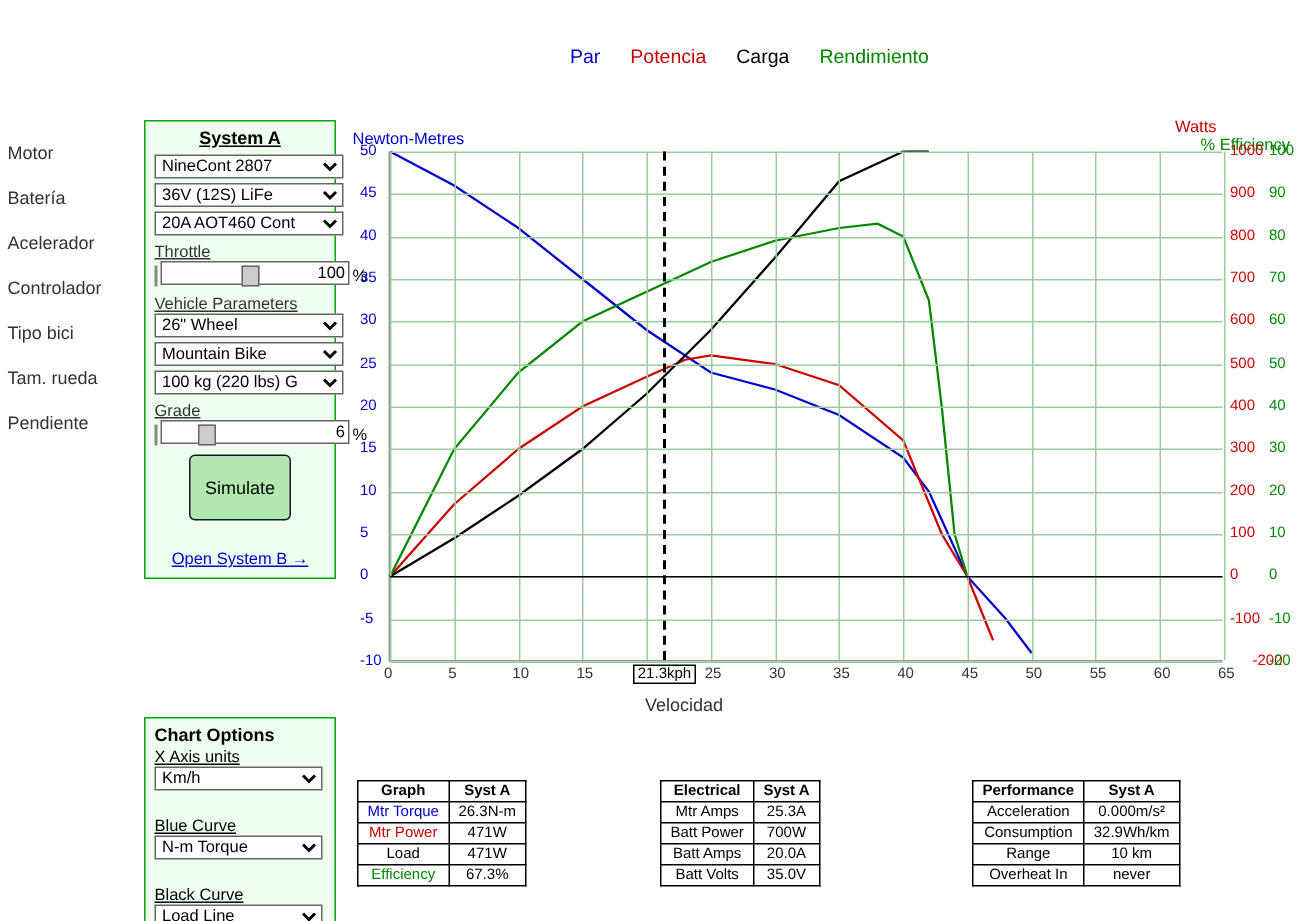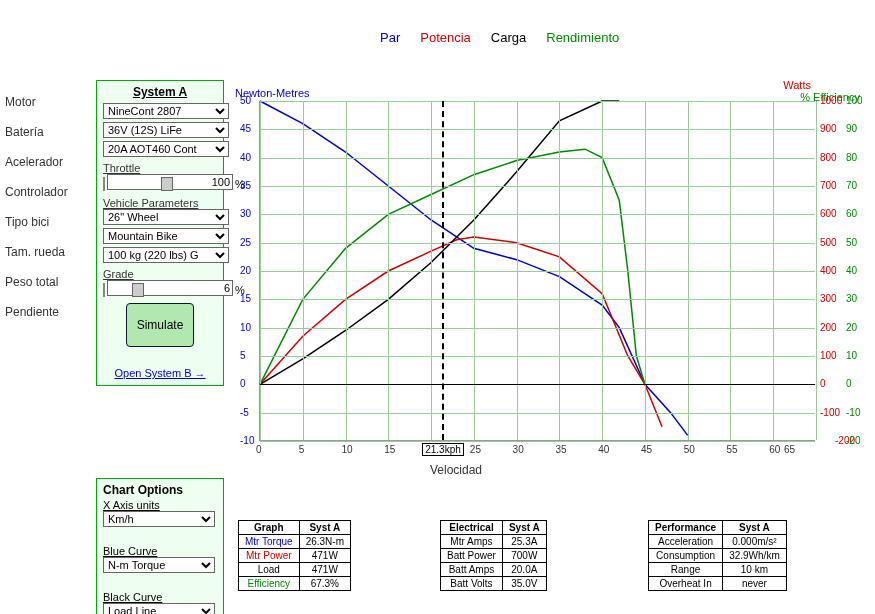--- a/index.html
+++ b/index.html
@@ -141,21 +141,20 @@
   <span class="lbl-rend">Rendimiento</span>
 </div>
 
 <div class="side-labels">
   <div>Motor</div>
   <div>Batería</div>
   <div>Acelerador</div>
   <div>Controlador</div>
   <div>Tipo bici</div>
   <div>Tam. rueda</div>
-  <div>Peso total</div>
   <div>Pendiente</div>
 </div>
 
 <div class="panel sysA">
   <div class="panel-title">System A</div>
   <select><option>NineCont 2807</option></select>
   <select><option>36V (12S) LiFe</option></select>
   <select><option>20A AOT460 Cont</option></select>
   <div class="lbl">Throttle</div>
   <div class="slider-row">
@@ -223,21 +222,21 @@
       <div class="axis-tick" style="left: 338.154px; top: 343px;">40</div>
       <div class="grid-v" style="left: 384.923px;"></div>
       <div class="axis-tick" style="left: 380.923px; top: 343px;">45</div>
       <div class="grid-v" style="left: 427.692px;"></div>
       <div class="axis-tick" style="left: 423.692px; top: 343px;">50</div>
       <div class="grid-v" style="left: 470.462px;"></div>
       <div class="axis-tick" style="left: 466.462px; top: 343px;">55</div>
       <div class="grid-v" style="left: 513.231px;"></div>
       <div class="axis-tick" style="left: 509.231px; top: 343px;">60</div>
       <div class="grid-v" style="left: 556px;"></div>
-      <div class="axis-tick" style="left: 524px; top: 343px;">65</div>
+      <div class="axis-tick" style="left: 552px; top: 343px;">65</div>
       <div class="grid-h" style="top: 340px;"></div>
       <div class="axis-tick" style="color: rgb(0, 0, 204); left: -20px; top: 334px;">-10</div>
       <div class="axis-tick" style="color: rgb(204, 0, 0); left: 560px; top: 334px; margin-left: 15px;">-200</div>
       <div class="axis-tick" style="color: rgb(0, 136, 0); left: 586px; top: 334px;">-20</div>
       <div class="grid-h" style="top: 311.667px;"></div>
       <div class="axis-tick" style="color: rgb(0, 0, 204); left: -20px; top: 305.667px;">-5</div>
       <div class="axis-tick" style="color: rgb(204, 0, 0); left: 560px; top: 305.667px;">-100</div>
       <div class="axis-tick" style="color: rgb(0, 136, 0); left: 586px; top: 305.667px;">-10</div>
       <div class="grid-h" style="top: 283.333px;"></div>
       <div class="axis-tick" style="color: rgb(0, 0, 204); left: -20px; top: 277.333px;">0</div>

